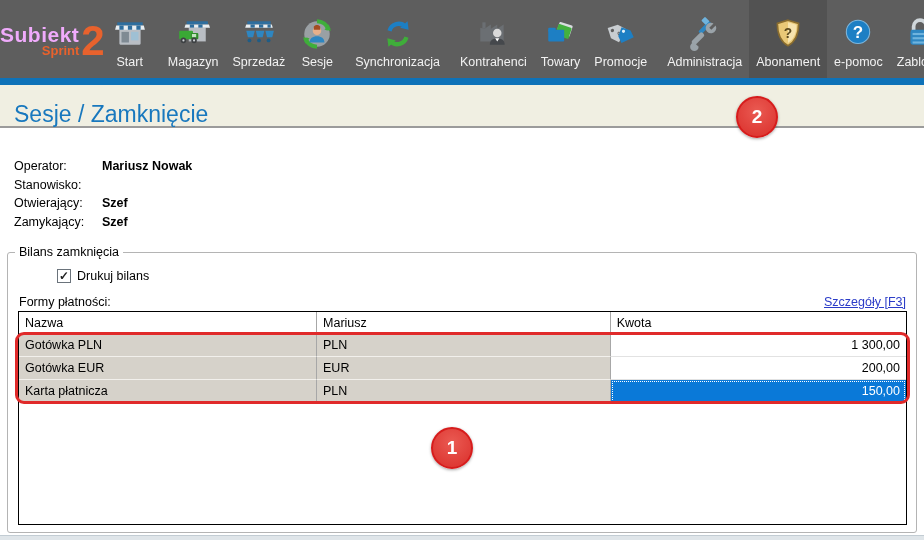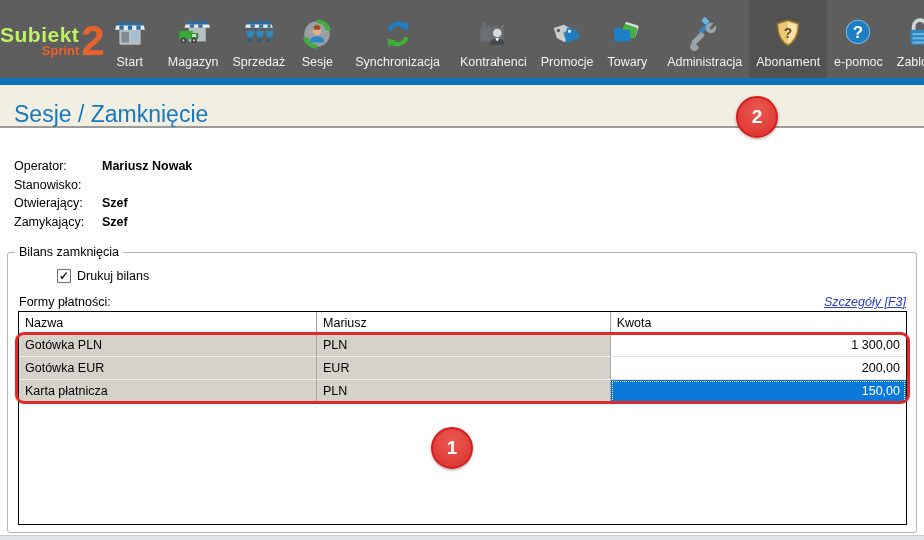--- a/index.html
+++ b/index.html
@@ -4,21 +4,21 @@
 <style>
   * { margin:0; padding:0; box-sizing:border-box; }
   html,body { width:924px; height:540px; overflow:hidden; }
   body { font-family:"Liberation Sans", sans-serif; position:relative; background:#ffffff; }
 
   
   .toolbar { position:absolute; left:0; top:0; width:924px; height:78px; background:#5e5e5e;
              display:flex; align-items:center; }
   .logo { width:112px; display:flex; align-items:center; justify-content:center; gap:2px; padding-top:4px; }
   .logo-text { display:flex; flex-direction:column; align-items:flex-end; line-height:1; }
-  .logo-primary { color:#bef264; font-size:21px; font-weight:bold; letter-spacing:0.5px; }
+  .logo-primary { color:#f0abfc; font-size:21px; font-weight:bold; letter-spacing:0.5px; }
   .logo-secondary { color:#e8622d; font-size:13px; font-weight:bold; margin-top:-1px; }
   .logo-number { color:#e8622d; font-size:42px; font-weight:bold; line-height:0.9; }
   .tb-item { display:flex; flex-direction:column; align-items:center; justify-content:flex-end;
              height:78px; padding:8px 7px 9px 7px; cursor:pointer; }
   .tb-item .tb-icon { width:36px; height:36px; display:flex; align-items:center; justify-content:center; }
   .tb-item .tb-label { color:#f2f2f2; font-size:12.5px; margin-top:3px; white-space:nowrap; }
   .tb-item.dark { background:#525252; }
   .tb-sep { width:1px; height:52px; background:#818181; margin:0 3px; align-self:center; }
 
   
@@ -57,21 +57,21 @@
   .fieldset-legend { position:absolute; left:7px; top:-8px; background:#ffffff; padding:0 4px;
                      font-size:12.5px; color:#000; }
   .checkbox-row { position:absolute; left:13px; top:16px; display:flex; align-items:center; gap:6px;
                   font-size:12.5px; cursor:pointer;padding-left:36px; }
   .checkbox { width:14px; height:14px; background:#ffffff; border:1px solid #6a737b;
               display:flex; align-items:center; justify-content:center;
               font-size:12px; color:#222; line-height:1; }
   .checkbox.checked::after { content:"✓"; font-weight:bold; margin-top:-1px; }
   .forms-row { position:absolute; left:11px; top:42px; width:887px; display:flex;
                justify-content:space-between; align-items:baseline; font-size:12.5px; }
-  .details-link { color:#2b3cc8; text-decoration:underline; cursor:pointer;font-style:italic; }
+  .details-link { color:#2b3cc8; text-decoration:underline; cursor:pointer; }
 
   
   .pay-table { position:absolute; left:10px; top:58px; width:889px; height:214px;
                border:1px solid #000000; background:#ffffff; font-size:12.5px; }
   .t-row { display:flex; width:100%; }
   .t-head { height:22px; border-bottom:1px solid #9a9a9a; }
   .t-head .t-cell { background:#ffffff; }
   .t-body-row { height:23px; }
   .t-cell { padding:4px 6px 0 6px; overflow:hidden; white-space:nowrap; }
   .c-name { width:33.6%; border-right:1px solid #a7a7a7; }
@@ -199,44 +199,44 @@
         <path d="M13 26 c0-4 3-6 7-6 s7 2 7 6 z" fill="#45484c"></path>
         <path d="M18 20 l2 3 2 -3 z" fill="#ffffff"></path>
       </svg>
     </span>
     <span class="tb-label">Kontrahenci</span>
   </div>
 
   <div class="tb-item">
     <span class="tb-icon">
       <svg width="34" height="34" viewBox="0 0 32 32">
+        <rect x="13" y="6" width="13" height="11" rx="1" fill="#d9dde0" transform="rotate(18 19 11)"></rect>
+        <rect x="12" y="8" width="13" height="11" rx="1" fill="#44b03f" transform="rotate(18 18 13)"></rect>
+        <rect x="4" y="12" width="15" height="11" rx="1" fill="#1d7fc4"></rect>
+        <rect x="4" y="10" width="7" height="4" rx="1" fill="#1d7fc4"></rect>
+      </svg>
+    </span>
+    <span class="tb-label">Towary</span>
+  </div>
+
+  <div class="tb-item">
+    <span class="tb-icon">
+      <svg width="34" height="34" viewBox="0 0 32 32">
         <g transform="rotate(-18 12 14)">
           <path d="M5 8 l10 0 6 6 -10 10 -6 -6 z" fill="#c8cdd1"></path>
           <circle cx="8.5" cy="11.5" r="1.6" fill="#5e5e5e"></circle>
           <text x="12" y="20" font-size="8" font-weight="bold" fill="#555">%</text>
         </g>
         <g transform="rotate(20 22 18)">
           <path d="M14 12 l9 0 5 5 -9 9 -5 -5 z" fill="#1d7fc4"></path>
           <circle cx="17" cy="15" r="1.5" fill="#dff0fa"></circle>
         </g>
       </svg>
     </span>
     <span class="tb-label">Promocje</span>
-  </div>
-
-  <div class="tb-item">
-    <span class="tb-icon">
-      <svg width="34" height="34" viewBox="0 0 32 32">
-        <rect x="13" y="6" width="13" height="11" rx="1" fill="#d9dde0" transform="rotate(18 19 11)"></rect>
-        <rect x="12" y="8" width="13" height="11" rx="1" fill="#44b03f" transform="rotate(18 18 13)"></rect>
-        <rect x="4" y="12" width="15" height="11" rx="1" fill="#1d7fc4"></rect>
-        <rect x="4" y="10" width="7" height="4" rx="1" fill="#1d7fc4"></rect>
-      </svg>
-    </span>
-    <span class="tb-label">Towary</span>
   </div>
 
   <div class="tb-sep"></div>
 
   <div class="tb-item">
     <span class="tb-icon">
       <svg width="34" height="34" viewBox="0 0 32 32">
         <rect x="14" y="3" width="4" height="14" rx="1" fill="#2e86c1" transform="rotate(45 16 10)"></rect>
         <rect x="13" y="1" width="6" height="5" rx="1" fill="#6fb3dd" transform="rotate(45 16 4)"></rect>
         <path d="M24 6 a5 5 0 1 0 2 2 l-4 4 -2 -2 z" fill="#9aa3a9"></path>

